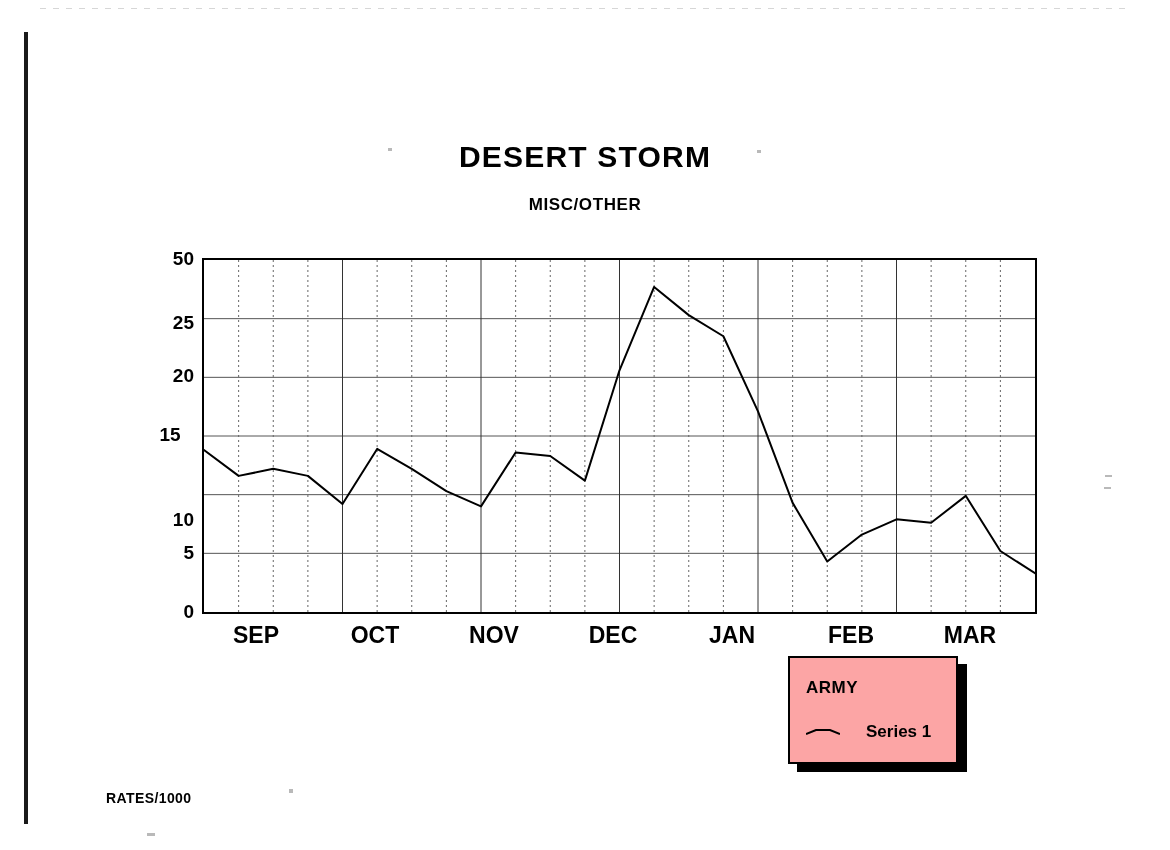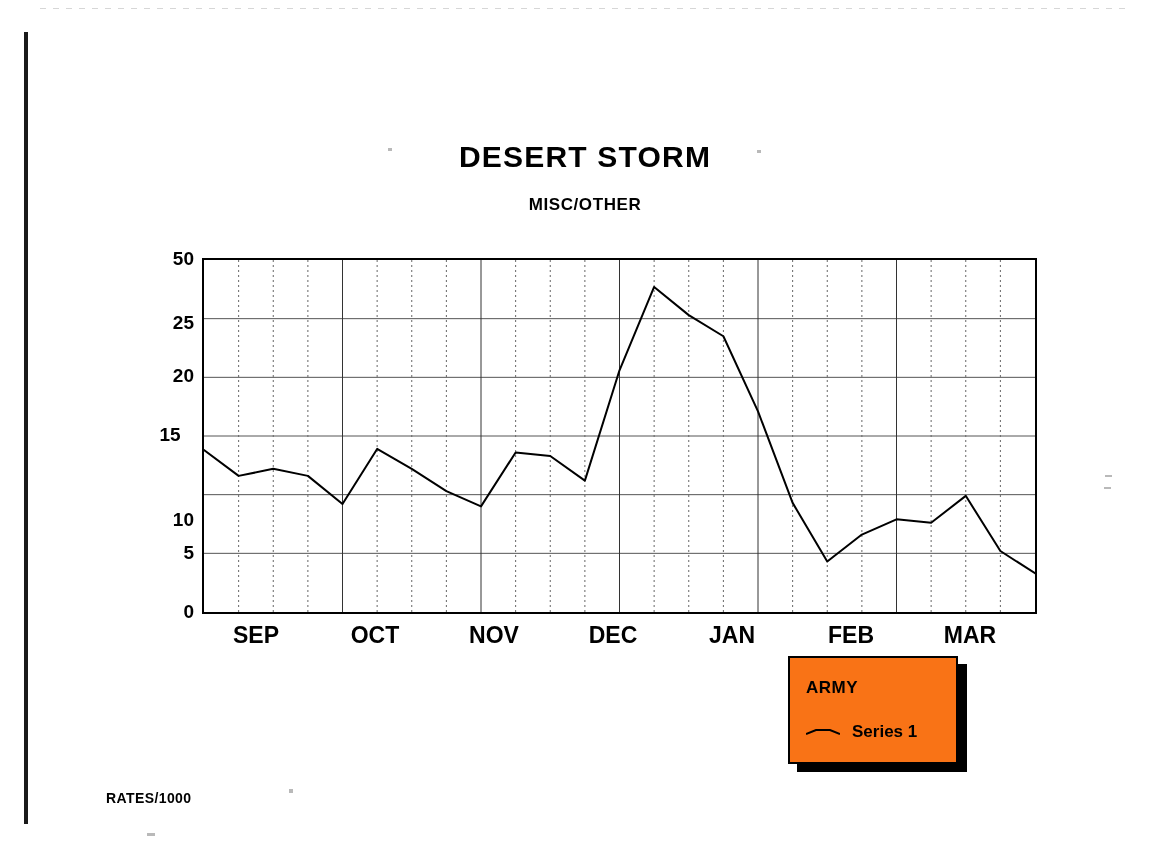--- a/index.html
+++ b/index.html
@@ -111,39 +111,39 @@
     width: 170px;
     height: 108px;
     background: #000;
   }
   #legend {
     position: absolute;
     left: 788px;
     top: 656px;
     width: 170px;
     height: 108px;
-    background: #f97316;
+    background: #fca5a5;
     border: 2px solid #000;
     box-sizing: border-box;
   }
   #legend-title {
     position: absolute;
     left: 16px;
     top: 20px;
     font-size: 17px;
     font-weight: bold;
     letter-spacing: .5px;
   }
   #legend-entry {
     position: absolute;
     left: 16px;
     top: 64px;
     display: flex;
     align-items: center;
-    gap: 12px;
+    gap: 26px;
   }
   #legend-swatch {
     display: block;
     width: 34px;
     height: 10px;
   }
   #legend-label {
     font-size: 17px;
     font-weight: bold;
   }

